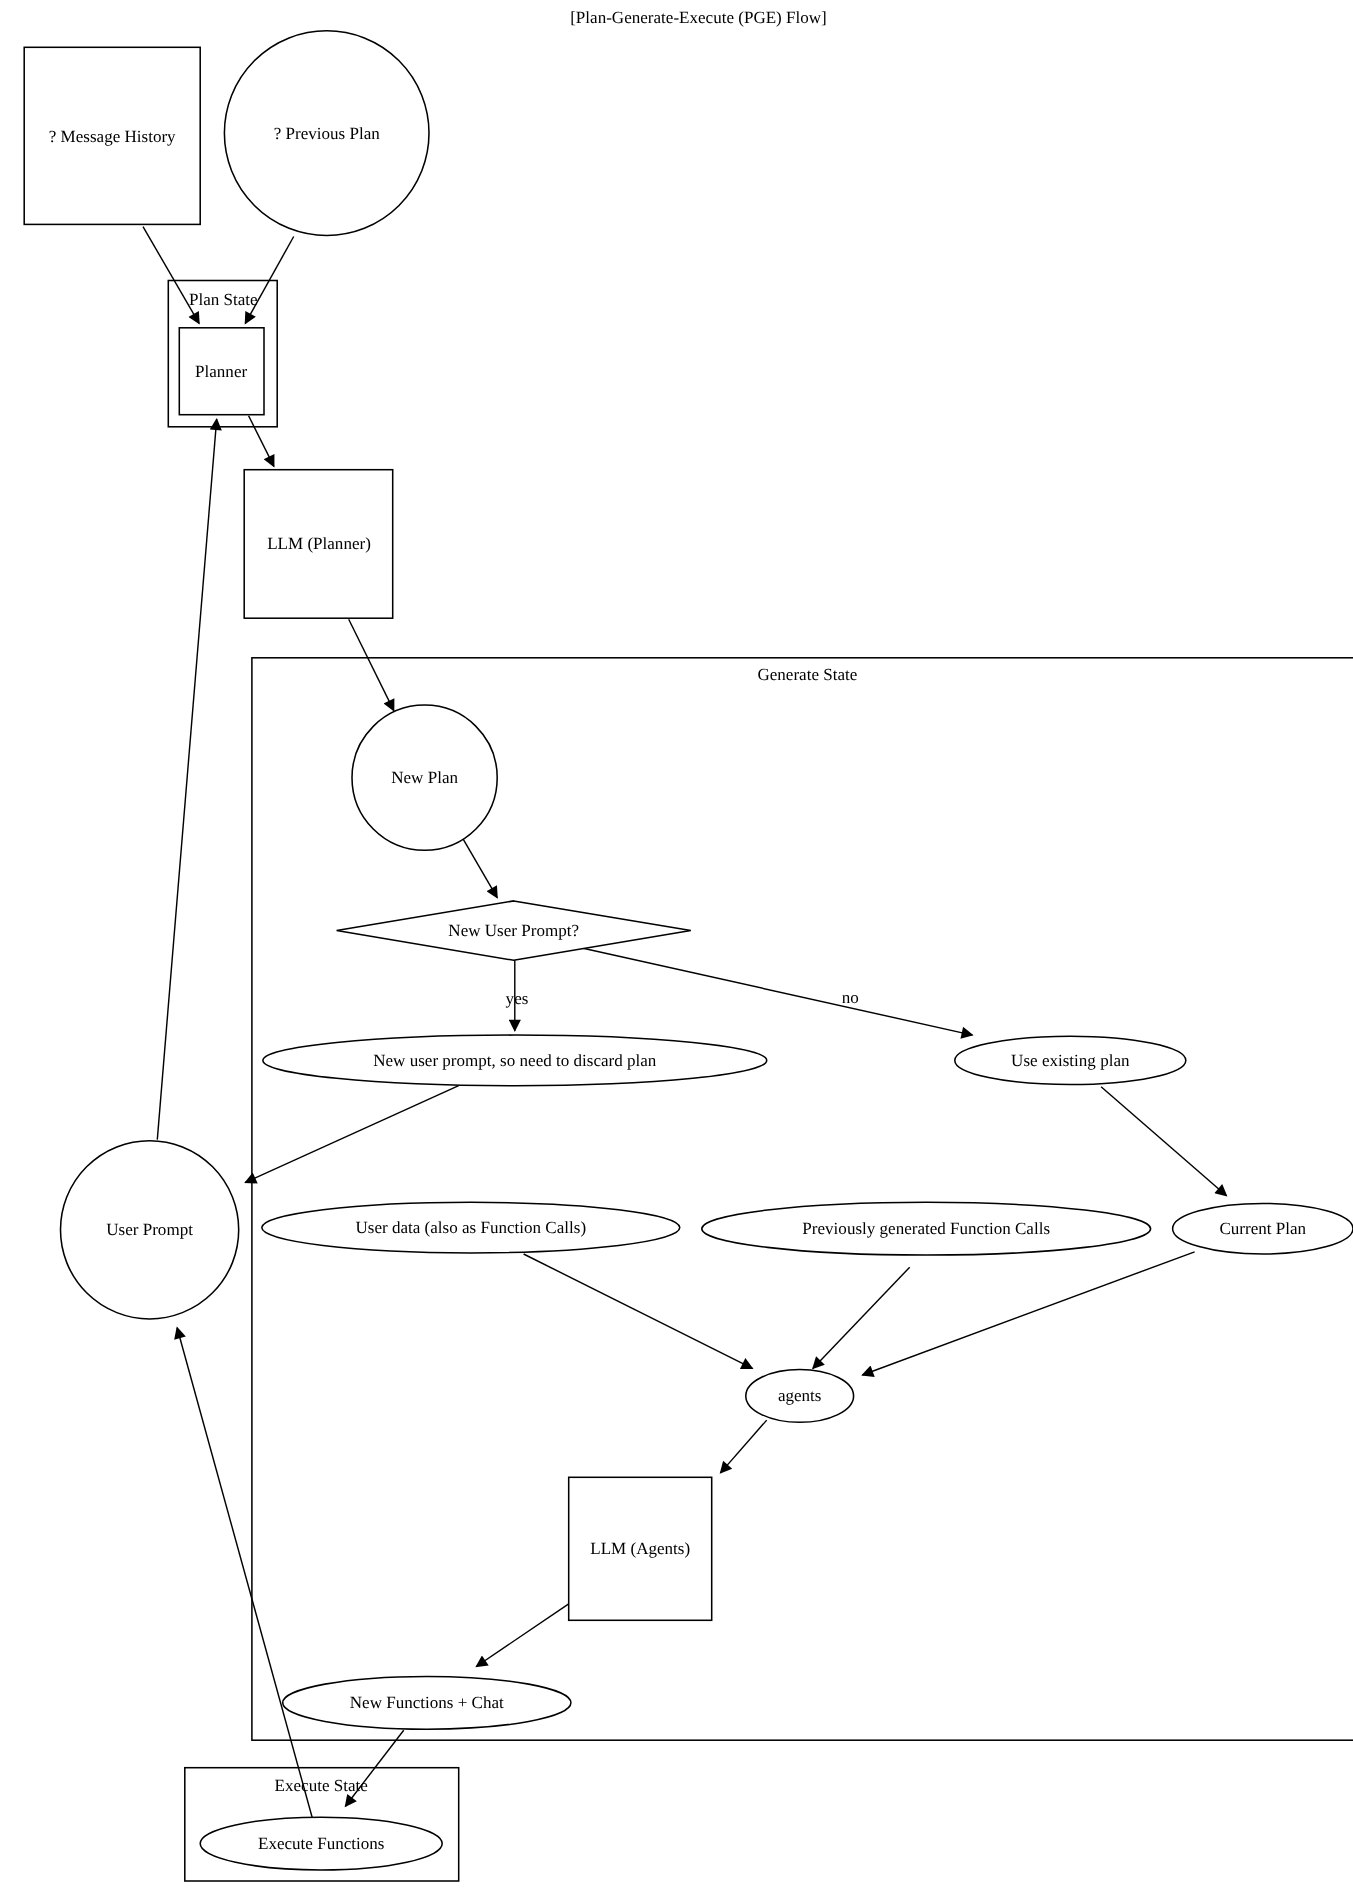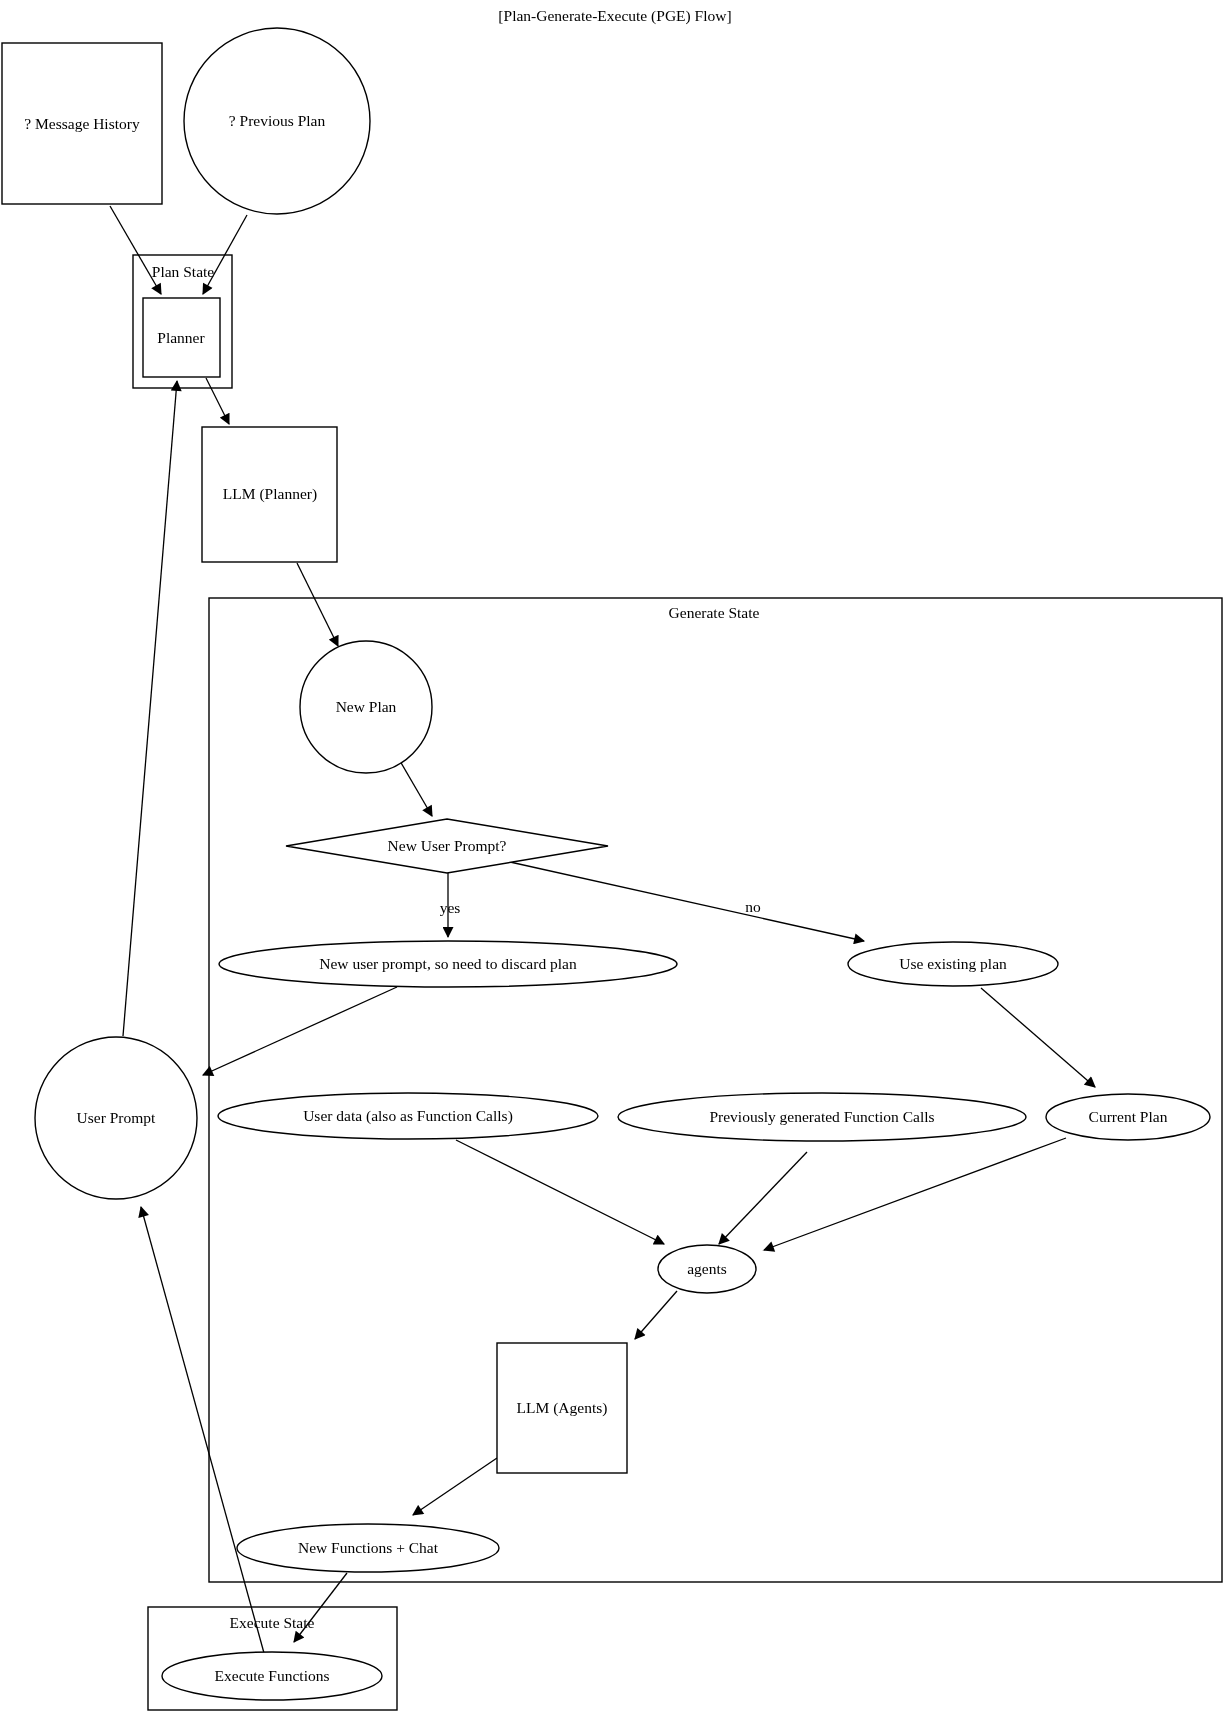--- a/index.html
+++ b/index.html
@@ -5,20 +5,21 @@
   html, body {
     margin: 0;
     padding: 0;
     background: #ffffff;
   }
   .canvas-wrap {
     position: relative;
     width: 1140px;
     height: 1717px;
     background: #ffffff;
+    margin-left: 20px;
   }
   svg.diagram {
     font-family: "Liberation Serif", serif;
     font-size: 15.5px;
   }
   svg.diagram text {
     fill: #000000;
     text-anchor: middle;
   }
   .node-shape {

